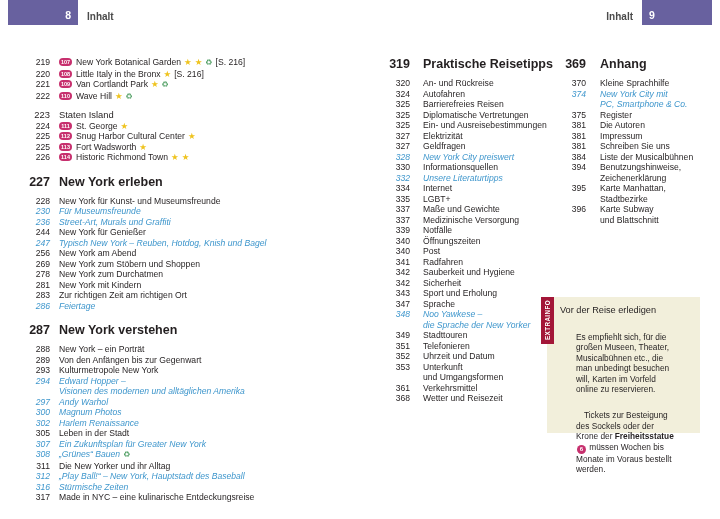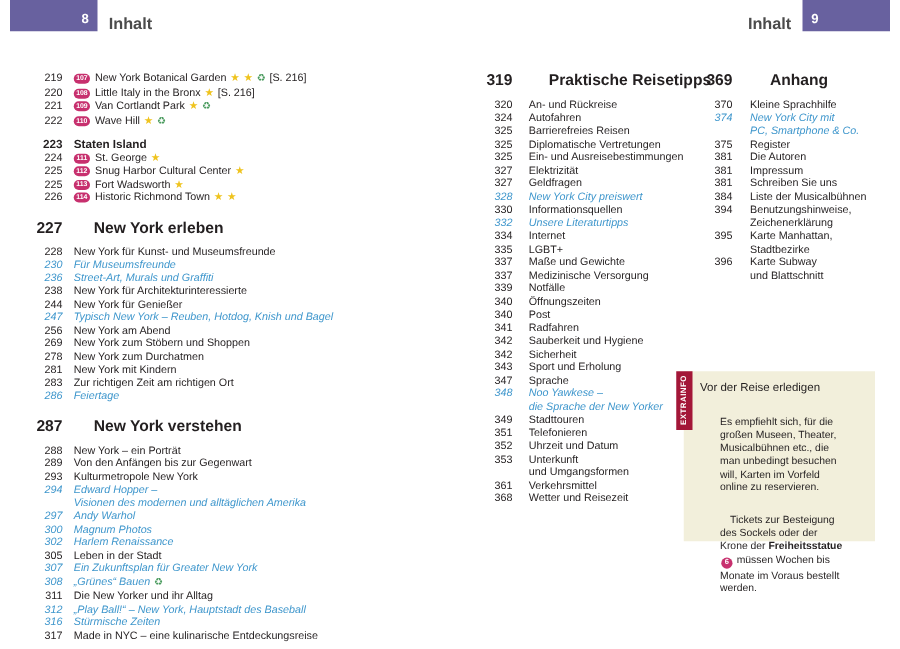--- a/index.html
+++ b/index.html
@@ -9,43 +9,43 @@
   }
   html,body{margin:0;padding:0;background:#fff;}
   .page{position:relative;width:720px;height:519px;background:#fff;overflow:hidden;
         font-family:"Liberation Sans",sans-serif;color:var(--text_black);}
 
   
   .hdr-box{position:absolute;top:0;width:70px;height:25px;background:var(--header_purple);
            color:#fff;font-weight:bold;font-size:10.5px;display:flex;align-items:flex-end;box-sizing:border-box;}
   .hdr-box.left{left:8px;justify-content:flex-end;padding:0 7px 4px 0;}
   .hdr-box.right{right:8px;justify-content:flex-start;padding:0 0 4px 7px;}
-  .hdr-label{position:absolute;top:11px;font-weight:bold;font-size:13px;color:var(--header_gray);}
+  .hdr-label{position:absolute;top:11px;font-weight:bold;font-size:10px;color:var(--header_gray);}
   .hdr-label.left{left:87px;}
   .hdr-label.right{right:87px;}
 
   
   .col{position:absolute;top:57px;}
   #col-left{left:20px;width:342px;}
   #col-mid{left:360px;width:205px;}
   #col-right{left:530px;width:188px;}
 
   .row{display:flex;align-items:baseline;line-height:10.5px;font-size:8.6px;}
   .num{flex:none;text-align:right;}
   #col-left .num{width:30px;}
   #col-mid .num{width:50px;}
   #col-right .num{width:35px;margin-left:21px;}
   #col-left .content{margin-left:9px;}
   #col-mid .content{margin-left:13px;}
   #col-right .content{margin-left:14px;}
   .content{white-space:nowrap;}
 
-  .row.heading{font-weight:bold;font-size:12.5px;line-height:14px;margin:12px 0 7px;gap:16px;}
+  .row.heading{font-weight:bold;font-size:12.5px;line-height:14px;margin:12px 0 7px;}
   .col .row.heading:first-child{margin-top:0;}
-  .row.subheading{font-weight:bold;font-size:9.4px;margin-top:8px;}
+  .row.subheading{font-weight:normal;font-size:9.4px;margin-top:8px;}
   .row.blue{color:var(--link_blue);font-style:italic;}
 
   .marker{display:inline-block;min-width:13px;height:8px;line-height:8.5px;border-radius:4.5px;
           background:var(--marker_pink);color:#fff;font-size:5.5px;font-weight:bold;font-style:normal;
           text-align:center;margin-right:4px;vertical-align:1px;padding:0 1px;box-sizing:border-box;}
   .star{color:var(--star_yellow);font-size:8.5px;margin-left:3px;font-style:normal;}
   .eco{color:var(--eco_green);font-size:8px;margin-left:3px;font-style:normal;}
   .suffix{margin-left:3px;}
 
   
@@ -123,24 +123,20 @@
       </div>
       <div class="row blue">
         <span class="num">230</span>
         <span class="content"><span class="txt">Für Museumsfreunde</span></span>
       </div>
       <div class="row blue">
         <span class="num">236</span>
         <span class="content"><span class="txt">Street-Art, Murals und Graffiti</span></span>
       </div>
       <div class="row entry">
-        <span class="num">238</span>
-        <span class="content"><span class="txt">New York für Architekturinteressierte</span></span>
-      </div>
-      <div class="row entry">
         <span class="num">244</span>
         <span class="content"><span class="txt">New York für Genießer</span></span>
       </div>
       <div class="row blue">
         <span class="num">247</span>
         <span class="content"><span class="txt">Typisch New York – Reuben, Hotdog, Knish und Bagel</span></span>
       </div>
       <div class="row entry">
         <span class="num">256</span>
         <span class="content"><span class="txt">New York am Abend</span></span>

